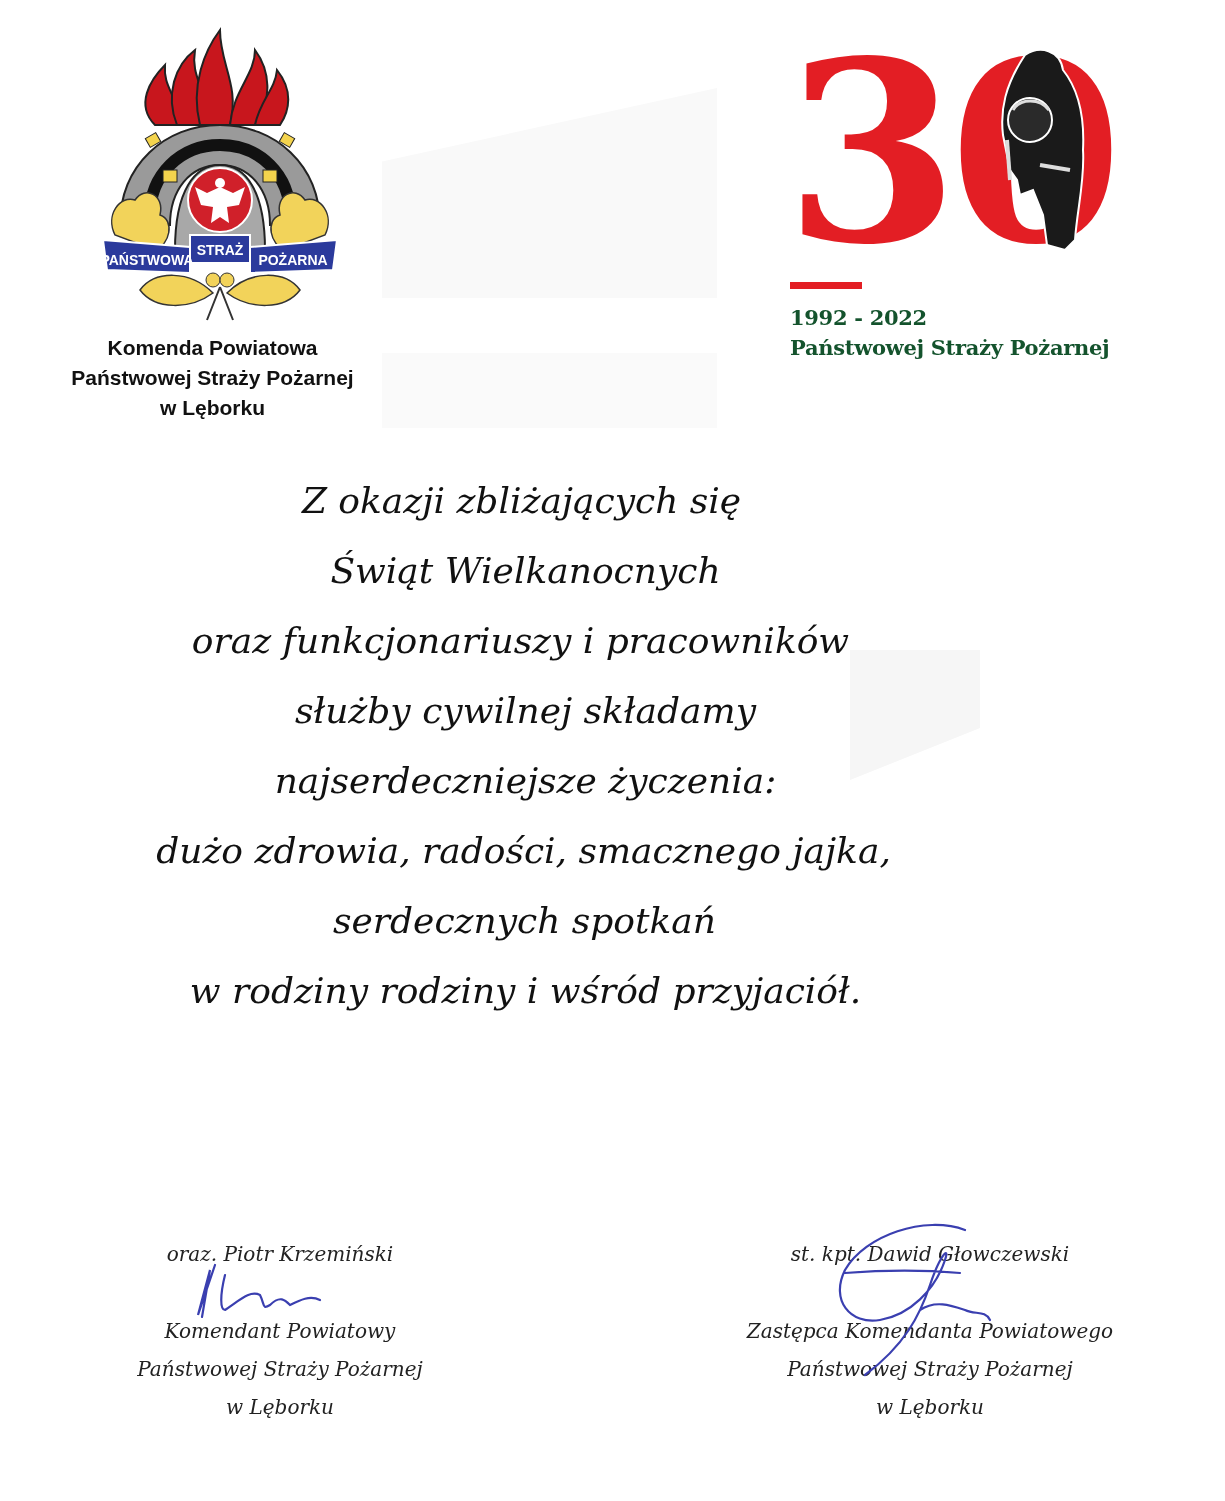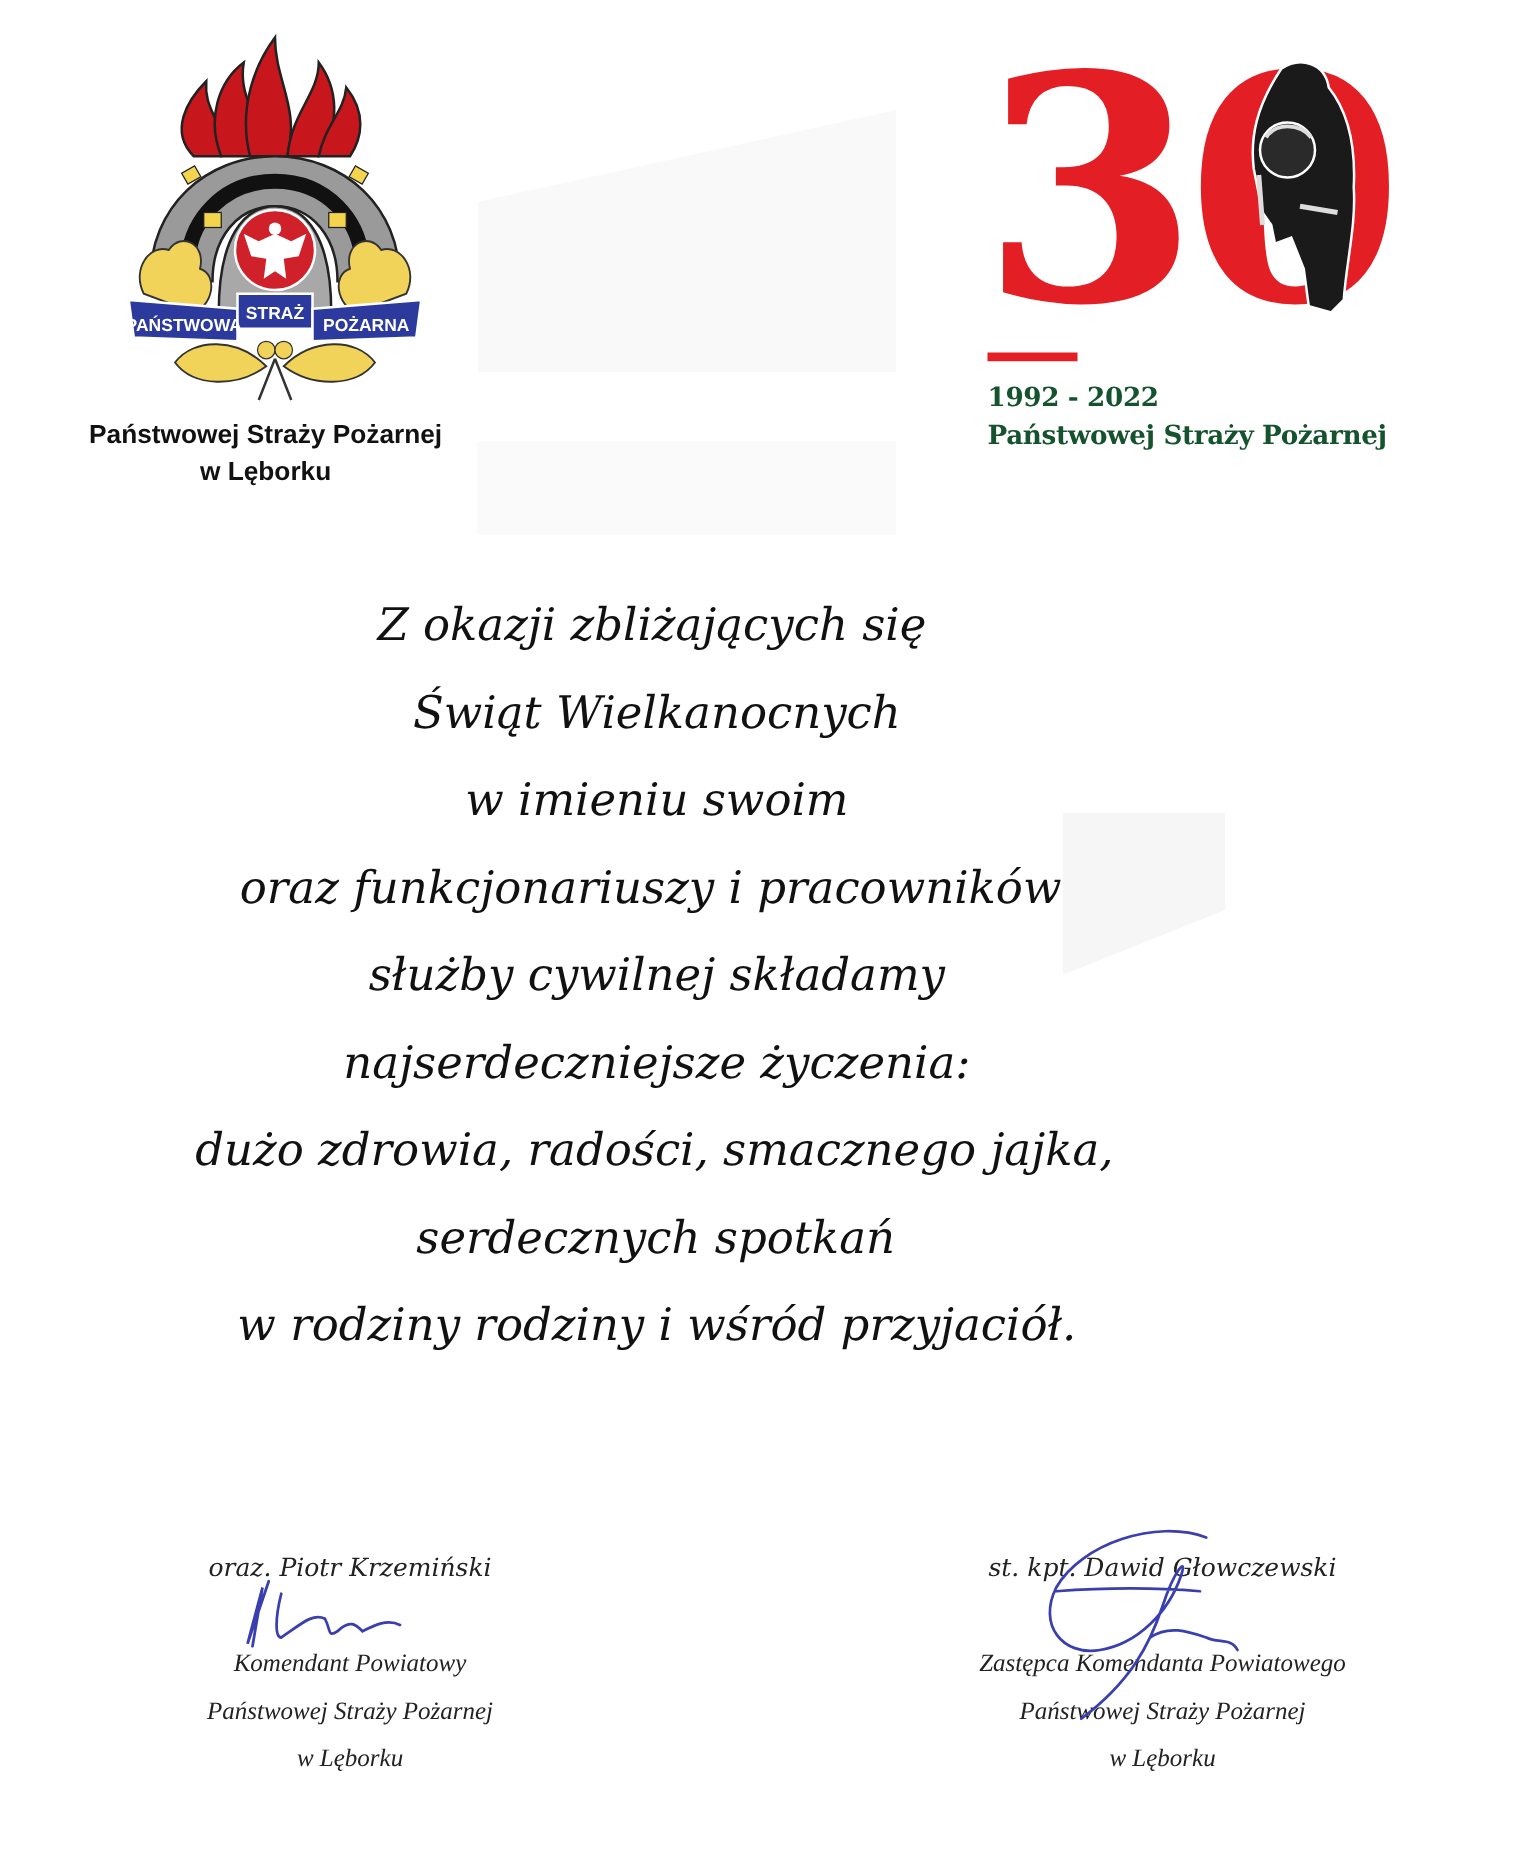--- a/index.html
+++ b/index.html
@@ -32,21 +32,21 @@
     .greeting .l8 { margin-left: -2px; }
 
     
     .sig { position: absolute; text-align: center; font-family: "DejaVu Serif", serif; font-style: italic;
       font-size: 20px; color: #222; }
     .sig div { white-space: nowrap; }
     .sig-left { left: 110px; top: 1234px; width: 340px; }
     .sig-right { left: 720px; top: 1234px; width: 420px; }
     .sig .name { height: 40px; line-height: 40px; }
     .sig .gap { height: 38px; }
-    .sig .line { height: 38px; line-height: 38px; font-family: Liberation Serif, serif; }
+    .sig .line { height: 38px; line-height: 38px; }
     .scribble { position: absolute; pointer-events: none; }
   </style>
 </head>
 <body>
 
 <div class="ghost g1"></div>
 <div class="ghost g2"></div>
 <div class="ghost g3"></div>
 
 <div class="crest">
@@ -90,20 +90,21 @@
       <path d="M95 210 L155 210 L155 238 L95 238 Z" fill="#2b3a9c" stroke="#fff" stroke-width="2"></path>
       <path d="M155 222 L242 215 L238 245 L155 248 Z" fill="#2b3a9c" stroke="#fff" stroke-width="2"></path>
     </g>
     <text x="52" y="240" text-anchor="middle" font-family="Liberation Sans, sans-serif" font-weight="bold" font-size="14" fill="#fff">PAŃSTWOWA</text>
     <text x="125" y="230" text-anchor="middle" font-family="Liberation Sans, sans-serif" font-weight="bold" font-size="14" fill="#fff">STRAŻ</text>
     <text x="198" y="240" text-anchor="middle" font-family="Liberation Sans, sans-serif" font-weight="bold" font-size="14" fill="#fff">POŻARNA</text>
   </svg>
 </div>
 
 <div class="org-name">
+  <div>Komenda Powiatowa</div>
   <div>Państwowej Straży Pożarnej</div>
   <div>w Lęborku</div>
 </div>
 
 <div class="anniv">
   <svg width="340" height="220" viewBox="0 0 340 220">
     <text x="0" y="200" font-family="DejaVu Serif, serif" font-weight="bold" font-size="250" fill="#e31e24" letter-spacing="-10">30</text>
 
     <g fill="#1a1a1a" stroke="#fff" stroke-width="2">
       <path d="M240 15 C255 5 275 10 278 30 C290 45 300 70 298 110 C300 140 292 170 290 200 L280 210 L262 205 L258 175 L248 150 L235 155 L232 140 L225 130 L218 95 C215 70 220 45 240 15 Z"></path>
@@ -116,21 +117,20 @@
 </div>
 <div class="anniv-bar"></div>
 <div class="anniv-text">
   <div>1992 - 2022</div>
   <div>Państwowej Straży Pożarnej</div>
 </div>
 
 <div class="greeting">
   <div class="l1">Z okazji zbliżających się</div>
   <div class="l2">Świąt Wielkanocnych</div>
-  <div class="l3">w imieniu swoim</div>
   <div class="l4">oraz funkcjonariuszy i pracowników</div>
   <div class="l5">służby cywilnej składamy</div>
   <div class="l6">najserdeczniejsze życzenia:</div>
   <div class="l7">dużo zdrowia, radości, smacznego jajka,</div>
   <div class="l8">serdecznych spotkań</div>
   <div class="l9">w rodziny rodziny i wśród przyjaciół.</div>
 </div>
 
 <div class="sig sig-left">
   <div class="name">oraz. Piotr Krzemiński</div>

